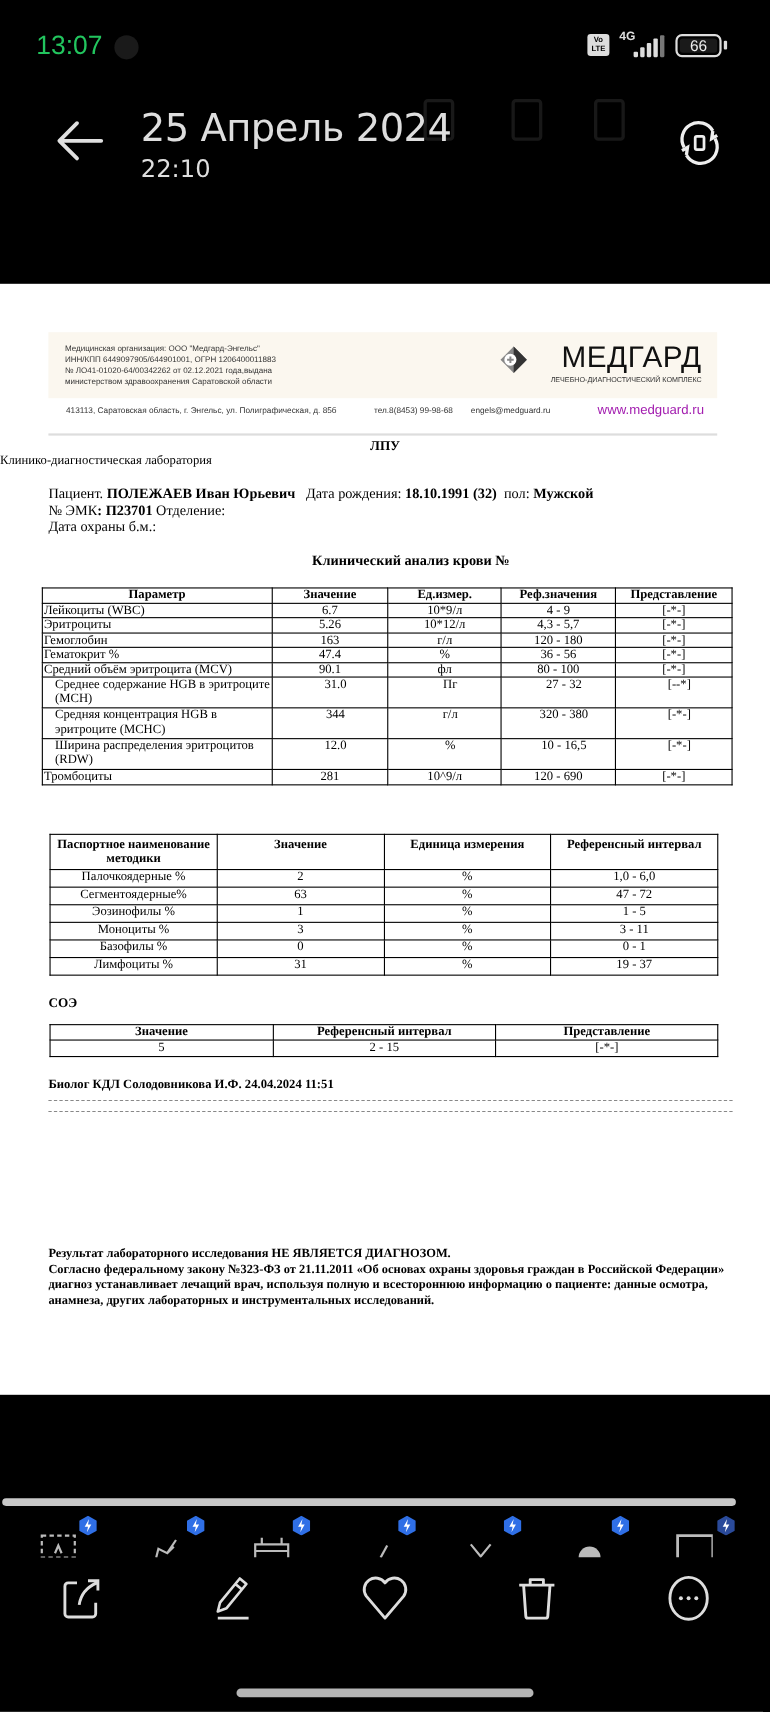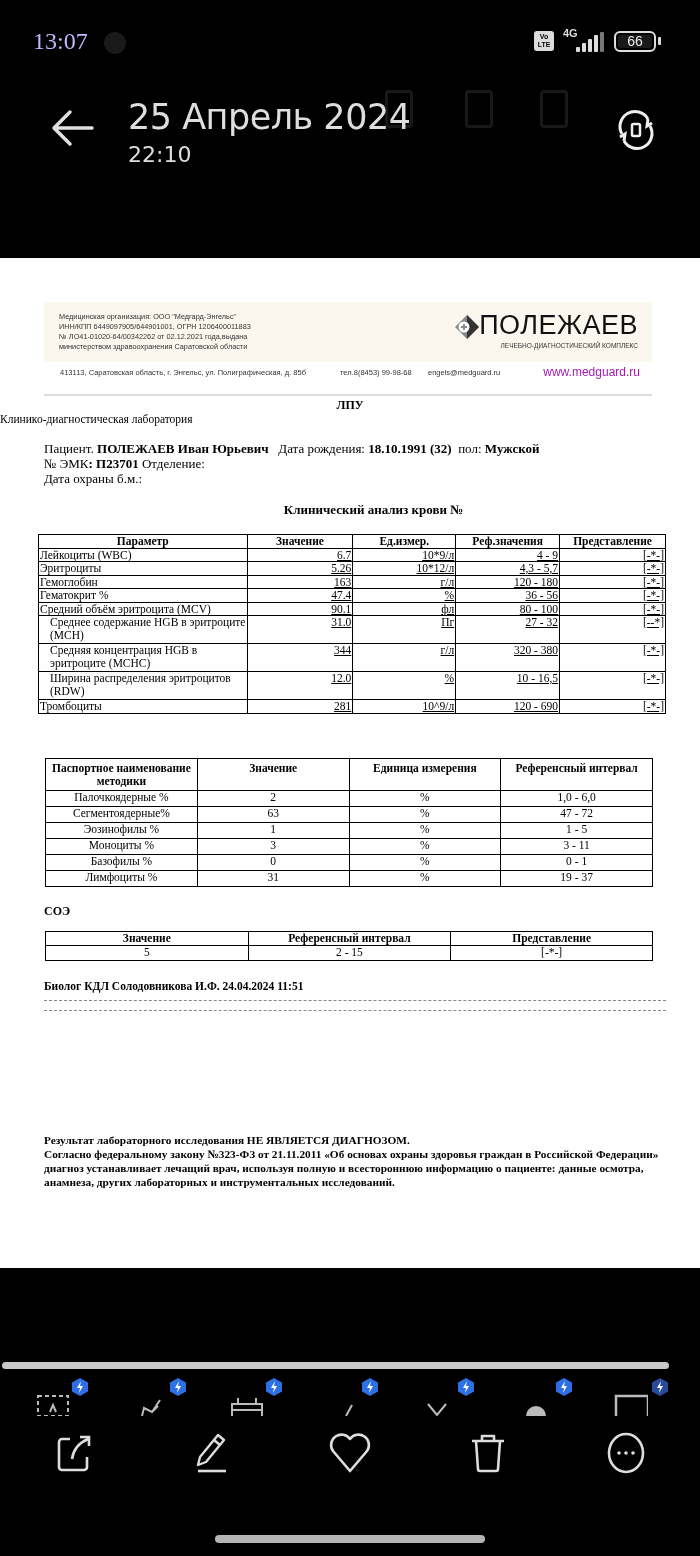--- a/index.html
+++ b/index.html
@@ -1,21 +1,21 @@
 <!DOCTYPE html>
 <html><head>
 <meta charset="utf-8">
 <style>
   * { box-sizing: border-box; margin: 0; padding: 0; }
   html, body { width: 700px; height: 1556px; background: #000; overflow: hidden; }
   body { position: relative; font-family: "Liberation Sans", sans-serif; color: #fff; }
 
   
   .status-bar { position: absolute; top: 0; left: 0; width: 700px; height: 80px; }
-  .status-time { position: absolute; left: 33px; top: 28px; font-size: 24px; color: #c4b5fd; font-family: Liberation Serif, serif; }
+  .status-time { position: absolute; left: 33px; top: 28px; font-size: 24px; color: #22c55e; font-family: Liberation Sans, sans-serif; }
   .status-g { position: absolute; left: 104px; top: 32px; width: 22px; height: 22px; border-radius: 50%; background: #1a1a1a; }
   .volte { position: absolute; left: 534px; top: 31px; width: 20px; height: 20px; background: #ddd; color: #000; border-radius: 3px; font-size: 7px; line-height: 8px; text-align: center; font-weight: bold; padding-top: 2px; }
   .net-4g { position: absolute; left: 563px; top: 27px; font-size: 11px; font-weight: bold; color: #ddd; }
   .signal { position: absolute; left: 562px; top: 32px; height: 20px; width: 44px; }
   .signal span { position: absolute; bottom: 0; width: 4px; background: #ddd; border-radius: 1px; }
   .battery { position: absolute; left: 614px; top: 31px; width: 42px; height: 21px; border: 2px solid #ddd; border-radius: 6px; }
   .battery-fill { position: absolute; left: 2px; top: 2px; bottom: 2px; right: 2px; background: #1a1a1a; border-radius: 3px; }
   .battery-label { position: absolute; left: 0; right: 0; top: 0; text-align: center; font-size: 14px; line-height: 17px; color: #eee; }
   .battery-tip { position: absolute; left: 658px; top: 37px; width: 3px; height: 8px; background: #ddd; border-radius: 1px; }
 
@@ -48,21 +48,21 @@
   .patient { position: absolute; left: 44px; top: 183px; font-size: 13px; line-height: 15px; }
   .patient b { font-weight: bold; }
   .analysis-title { position: absolute; left: 0; width: 695px; top: 244px; text-align: center; font-size: 13px; font-weight: bold; margin-left: 26px; }
 
   table { border-collapse: collapse; position: absolute; }
   td, th { border: 1px solid #000; font-size: 11.5px; line-height: 12.5px; vertical-align: top; }
   th { font-weight: bold; text-align: center; }
 
   .t1 { left: 38px; top: 276px; width: 628px; }
   .t1 td { padding: 0 1px; }
-  .t1 td.c { text-align: right; text-decoration: underline; }
+  .t1 td.c { text-align: center; }
   .t1 tr.tall td { height: 28px; padding-left: 11px; }
 
   .t2 { left: 45px; top: 500px; width: 608px; }
   .t2 th { height: 32px; padding-top: 3px; }
   .t2 td { text-align: center; height: 16px; }
 
   .soe-label { position: absolute; left: 44px; top: 646px; font-size: 12px; font-weight: bold; }
   .t3 { left: 45px; top: 673px; width: 608px; }
   .t3 td { text-align: center; height: 15px; }
 
@@ -134,21 +134,21 @@
       <div>№ ЛО41-01020-64/00342262 от 02.12.2021 года,выдана</div>
       <div>министерством здравоохранения Саратовской области</div>
     </div>
     <div class="logo">
       <svg class="logo-mark" viewBox="0 0 26 26">
         <polygon points="13,1 25,13 13,25 1,13" fill="#888"></polygon>
         <polygon points="13,1 25,13 13,25" fill="#333"></polygon>
         <circle cx="10" cy="13" r="5.5" fill="#fff"></circle>
         <path d="M10 10 V16 M7 13 H13" stroke="#888" stroke-width="1.8"></path>
       </svg>
-      <div class="logo-name">ПОЛЕЖАЕВ</div>
+      <div class="logo-name">МЕДГАРД</div>
       <div class="logo-tag">ЛЕЧЕБНО-ДИАГНОСТИЧЕСКИЙ КОМПЛЕКС</div>
     </div>
   </div>
   <div class="addr-row">
     <span class="addr">413113, Саратовская область, г. Энгельс, ул. Полиграфическая, д. 85б</span>
     <span class="tel">тел.8(8453) 99-98-68</span>
     <span class="mail">engels@medguard.ru</span>
     <span class="www">www.medguard.ru</span>
   </div>
   <div class="hr-grey"></div>

